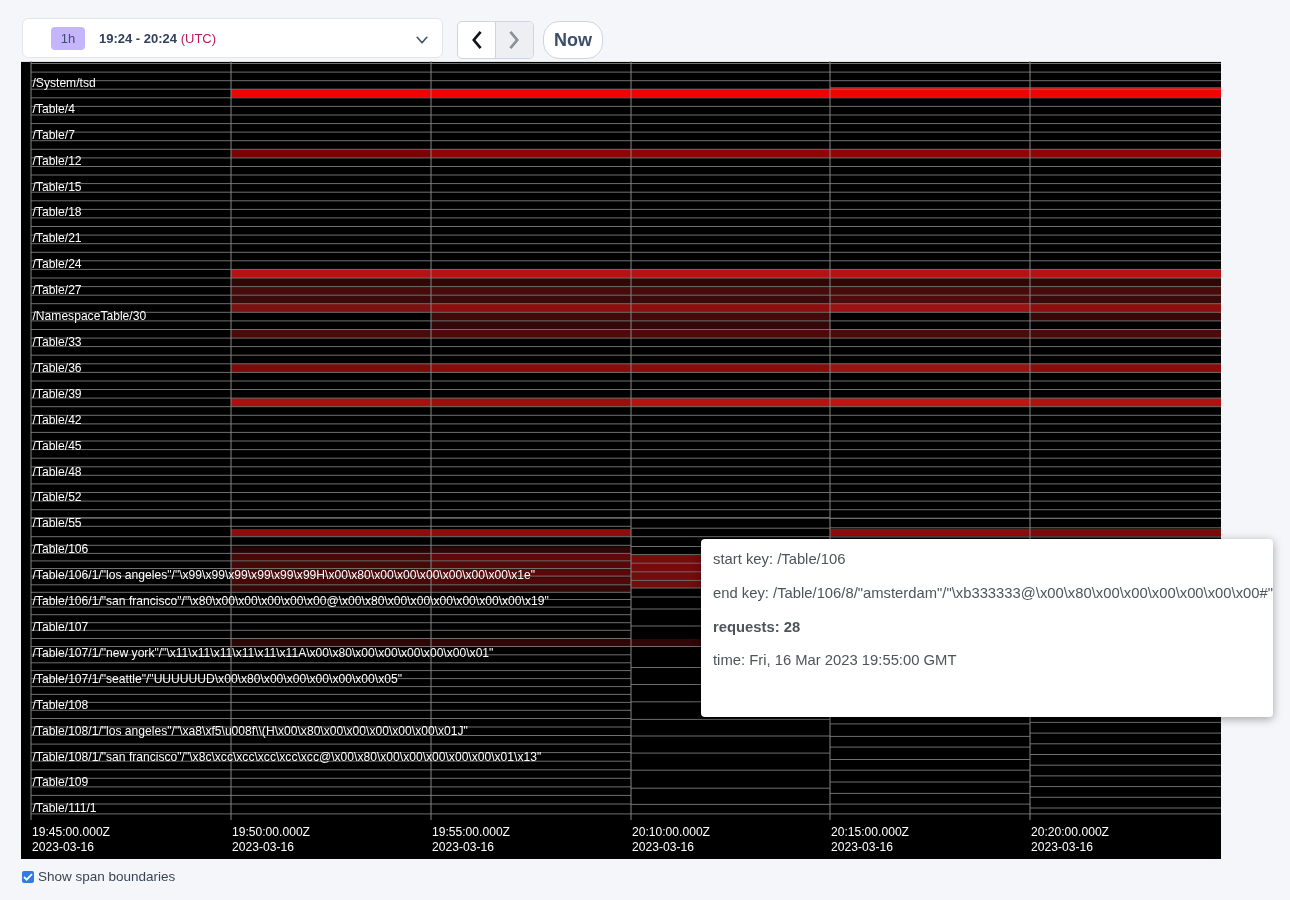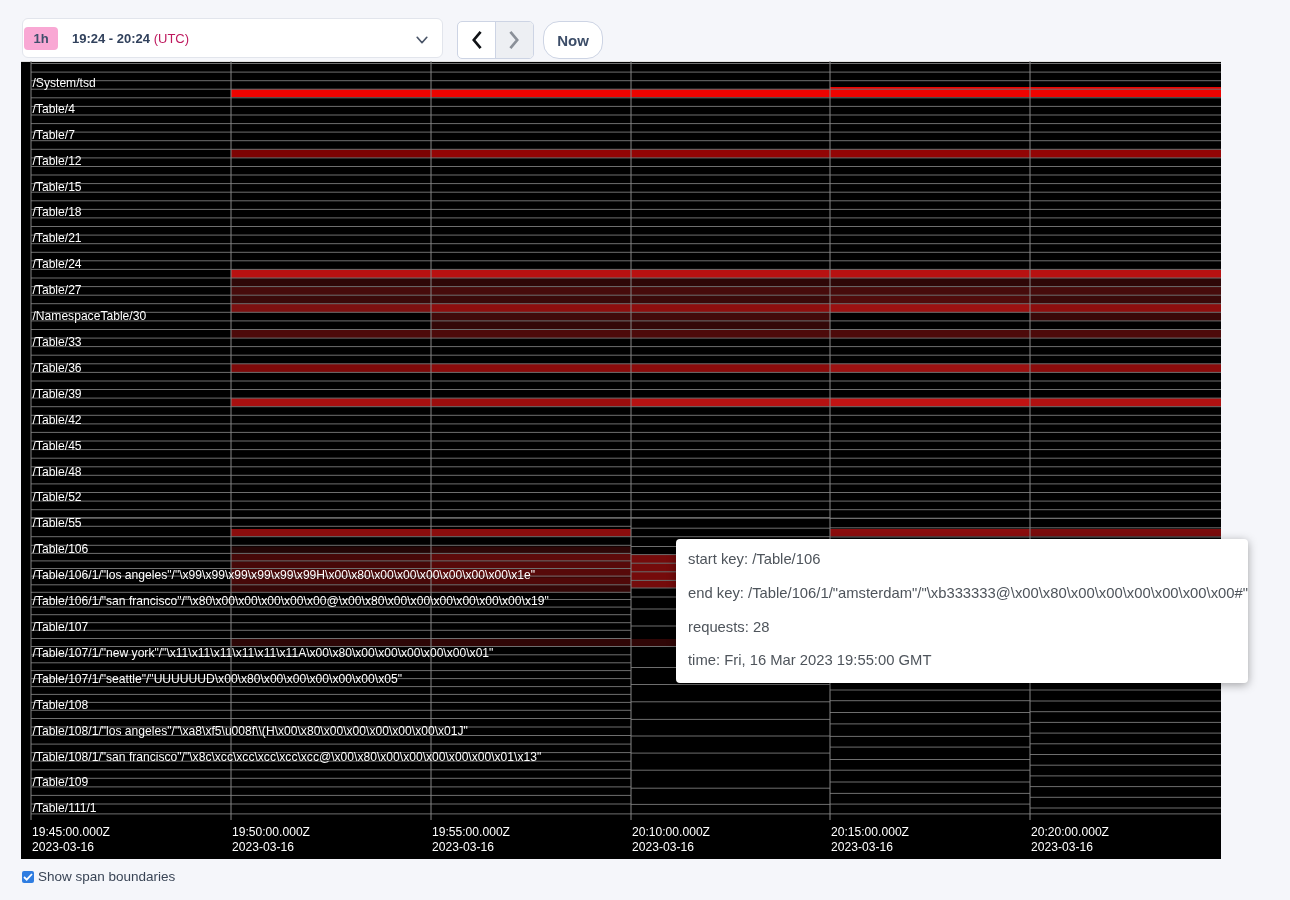--- a/index.html
+++ b/index.html
@@ -1,27 +1,27 @@
 <!DOCTYPE html>
 <html><head>
 <meta charset="utf-8">
 <style>
 * { margin:0; padding:0; box-sizing:border-box; }
 html,body { width:1290px; height:900px; background:#f5f6fa; font-family:"Liberation Sans", sans-serif; position:relative; overflow:hidden; }
 .abs { position:absolute; }
 .timectl { left:22px; top:18px; width:421px; height:40px; background:#fff; border:1px solid #e2e5ec; border-radius:6px; display:flex; align-items:center; }
-.badge1h { margin-left:1px; width:34px; height:23px; background:#f9a8d4; border-radius:4px; color:#3e4f6b; font-size:13px; font-weight:bold; display:flex; align-items:center; justify-content:center; }
+.badge1h { margin-left:28px; width:34px; height:23px; background:#c4b5fd; border-radius:4px; color:#3e4f6b; font-size:13px; font-weight:normal; display:flex; align-items:center; justify-content:center; }
 .trange { margin-left:14px; font-size:13px; font-weight:bold; color:#31415c; }
 .trange span.utc { color:#8595ac; font-weight:normal; }
 .chev { position:absolute; right:13px; top:14px; }
 .btngroup { left:457px; top:21px; width:77px; height:38px; border:1px solid #cdd4e4; border-radius:5px; background:#fff; display:flex; overflow:hidden; }
 .btngroup .bleft { width:38px; height:100%; display:flex; align-items:center; justify-content:center; border-right:1px solid #cdd4e4; }
 .btngroup .bright { flex:1; background:#edeff3; display:flex; align-items:center; justify-content:center; }
-.nowbtn { left:543px; top:21px; width:60px; height:38px; background:#fff; border:1px solid #cdd4e4; border-radius:16px; color:#3c4d68; font-size:15px; font-weight:bold; display:flex; align-items:center; justify-content:center; }
-.tooltip { left:676px; top:539px; width:572px; height:144px; background:#fff; border-radius:4px; box-shadow:0 2px 10px rgba(0,0,0,0.35); color:#4e545b; font-size:14.8px; }
+.nowbtn { left:543px; top:21px; width:60px; height:38px; background:#fff; border:1px solid #cdd4e4; border-radius:16px; color:#3c4d68; font-size:18px; font-weight:bold; display:flex; align-items:center; justify-content:center; }
+.tooltip { left:701px; top:539px; width:572px; height:178px; background:#fff; border-radius:4px; box-shadow:0 2px 10px rgba(0,0,0,0.35); color:#4e545b; font-size:14.8px; }
 .tooltip div { position:absolute; left:12px; white-space:nowrap; }
 .cbrow { left:22px; top:869px; display:flex; align-items:center; }
 .cbx { width:12px; height:12px; background:#2f7de1; border-radius:2px; position:relative; }
 .cbx svg { position:absolute; left:1px; top:2px; }
 .cblabel { margin-left:4px; font-size:13.5px; color:#394455;text-align:center; }
 </style>
 </head>
 <body>
 <div class="abs timectl">
   <div class="badge1h">1h</div>
@@ -352,22 +352,22 @@
 <text x="411" y="785.5" font-size="12.1" fill="#fff" dominant-baseline="central">2023-03-16</text>
 <text x="611" y="771" font-size="12.1" fill="#fff" dominant-baseline="central">20:10:00.000Z</text>
 <text x="611" y="785.5" font-size="12.1" fill="#fff" dominant-baseline="central">2023-03-16</text>
 <text x="810" y="771" font-size="12.1" fill="#fff" dominant-baseline="central">20:15:00.000Z</text>
 <text x="810" y="785.5" font-size="12.1" fill="#fff" dominant-baseline="central">2023-03-16</text>
 <text x="1010" y="771" font-size="12.1" fill="#fff" dominant-baseline="central">20:20:00.000Z</text>
 <text x="1010" y="785.5" font-size="12.1" fill="#fff" dominant-baseline="central">2023-03-16</text>
 </svg>
 <div class="abs tooltip">
   <div style="top:11.5px;">start key: /Table/106</div>
-  <div style="top:45.5px;">end key: /Table/106/1/"amsterdam"/"\xb333333@\x00\x80\x00\x00\x00\x00\x00\x00#"</div>
-  <div style="top:79.5px;">requests: 28</div>
+  <div style="top:45.5px;">end key: /Table/106/8/"amsterdam"/"\xb333333@\x00\x80\x00\x00\x00\x00\x00\x00#"</div>
+  <div style="top:79.5px;font-weight:bold;">requests: 28</div>
   <div style="top:113px;">time: Fri, 16 Mar 2023 19:55:00 GMT</div>
 </div>
 <div class="abs cbrow">
   <div class="cbx">
       <svg width="10" height="8" viewBox="0 0 10 8">
         <path d="M1 4 L3.7 6.6 L9 1" stroke="#fff" stroke-width="1.8" fill="none"></path>
       </svg>
     </div>
   <div class="cblabel">Show span boundaries</div>
 </div>

